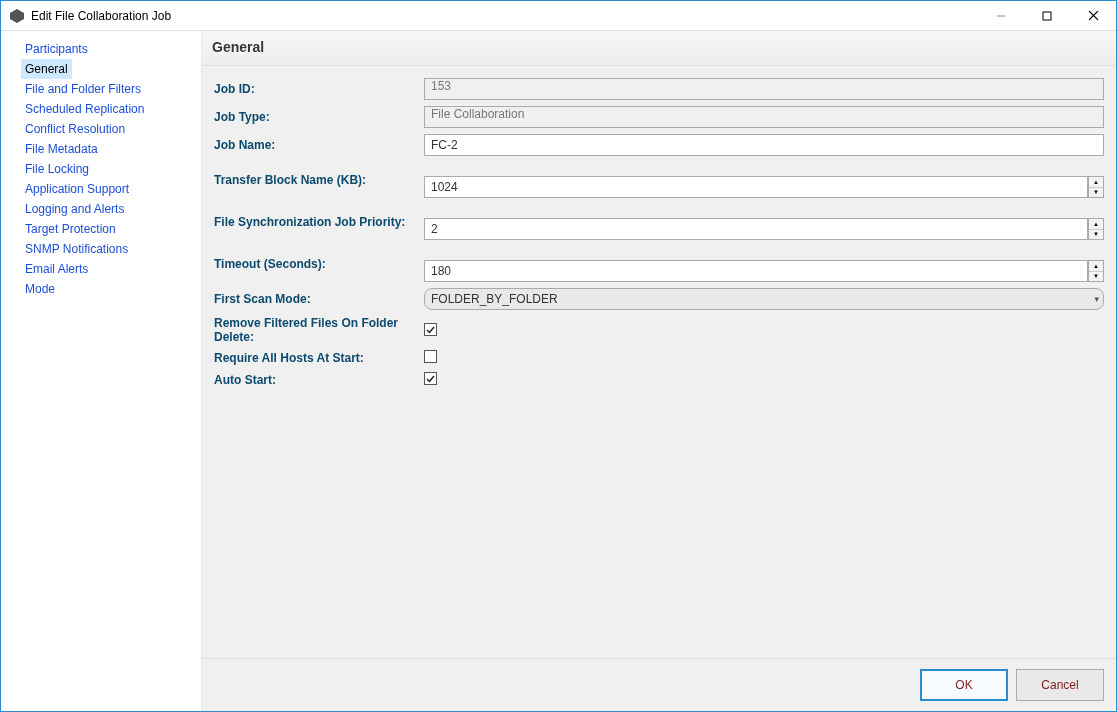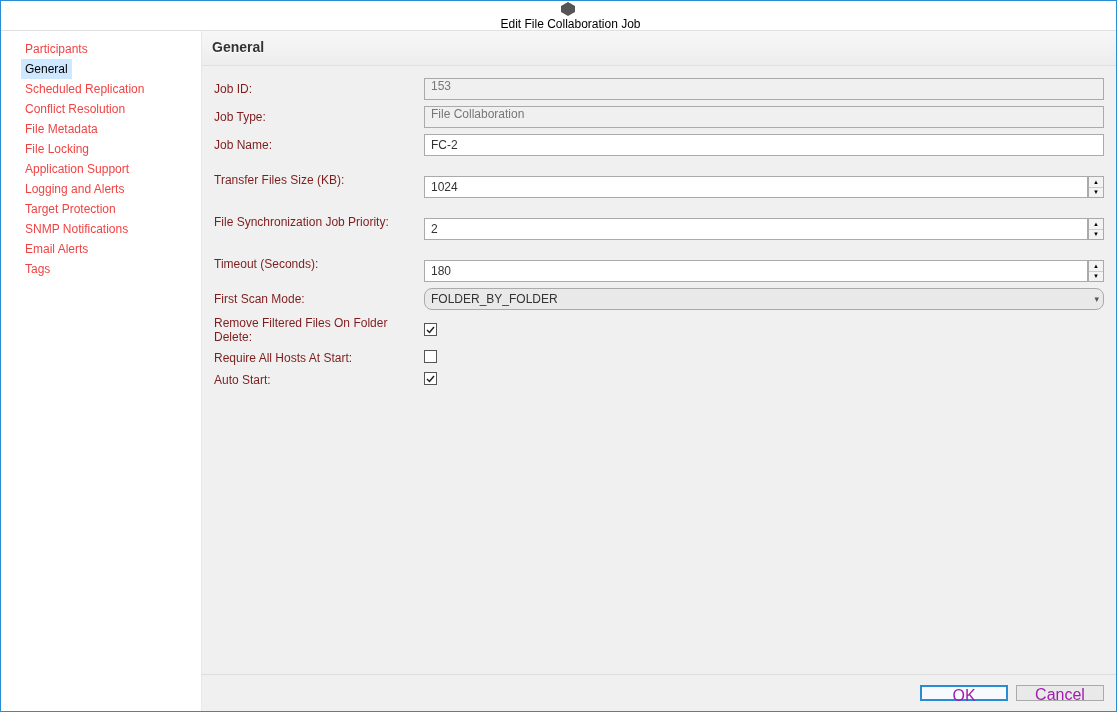--- a/index.html
+++ b/index.html
@@ -12,23 +12,22 @@
       border: 1px solid #2a8dd4;
       display: flex;
       flex-direction: column;
       overflow: hidden;
     }
     .titlebar {
       height: 30px;
       display: flex;
       align-items: center;
       background: #fff;
-      padding-left: 24px;
+      padding-left: 8px;
       border-bottom: 1px solid #e0e0e0;
-      flex-direction: column;
     }
     .titlebar-icon {
       width: 16px; height: 16px;
       display: inline-flex; align-items:center; justify-content:center;
       margin-right: 6px;
     }
     .titlebar-title { font-size: 12px; color: #000; flex: 0 0 auto; }
     .titlebar-spacer { flex: 1; }
     .winbtn {
       width: 46px; height: 30px;
@@ -41,21 +40,21 @@
       min-height: 0;
     }
     .sidebar {
       width: 200px;
       background: #fff;
       padding: 8px 10px 8px 20px;
       overflow: auto;
     }
     .sidebar-item {
       padding: 1px 4px;
-      color: #ef4444;
+      color: #1d4ed8;
       line-height: 18px;
       cursor: default;
       display: inline-block;
       width: auto;
       white-space: nowrap;
     }
     .sidebar-row { line-height: 18px; }
     .sidebar-item.selected {
       background: #cde8ff;
       color: #000;
@@ -81,22 +80,23 @@
       padding: 12px 12px 8px 12px;
     }
     .form-row {
       display: flex;
       align-items: center;
       margin-bottom: 6px;
     }
     .form-label {
       width: 210px;
       min-width: 210px;
-      color: #7f1d1d;
+      color: #0c4a6e;
       padding-right: 4px;
+      font-weight: bold;
     }
     .form-field { flex: 1; }
     input[type="text"].txt, .readonly-input, .spinner, .dropdown {
       width: 100%;
       height: 22px;
       border: 1px solid #aaa;
       background: #fff;
       padding: 0 6px;
       font-family: inherit;
       font-size: 12px;
@@ -155,26 +155,26 @@
     .footer {
       border-top: 1px solid #ddd;
       padding: 10px 12px;
       display: flex;
       justify-content: flex-end;
       gap: 8px;
       background: #f0f0f0;
     }
     .btn {
       min-width: 88px;
-      height: 16px;
+      height: 32px;
       border: 1px solid #aaa;
       background: #e9e9e9;
       font-family: inherit;
-      font-size: 16px;
-      color: #a21caf;
+      font-size: 12px;
+      color: #7f1d1d;
       cursor: default;
     }
     .btn.primary {
       border: 2px solid #2a8dd4;
       background: #f7fbff;
     }
   </style>
 </head>
 <body>
 
@@ -201,30 +201,31 @@
         <line x1="1" y1="1" x2="9" y2="9" stroke="#000" stroke-width="1.2"></line>
         <line x1="9" y1="1" x2="1" y2="9" stroke="#000" stroke-width="1.2"></line>
       </svg>
   </div>
 </div>
 
 <div class="content-area">
   <div class="sidebar">
     <div class="sidebar-row"><span class="sidebar-item">Participants</span></div>
     <div class="sidebar-row"><span class="sidebar-item selected">General</span></div>
+    <div class="sidebar-row"><span class="sidebar-item">File and Folder Filters</span></div>
     <div class="sidebar-row"><span class="sidebar-item">Scheduled Replication</span></div>
     <div class="sidebar-row"><span class="sidebar-item">Conflict Resolution</span></div>
     <div class="sidebar-row"><span class="sidebar-item">File Metadata</span></div>
     <div class="sidebar-row"><span class="sidebar-item">File Locking</span></div>
     <div class="sidebar-row"><span class="sidebar-item">Application Support</span></div>
     <div class="sidebar-row"><span class="sidebar-item">Logging and Alerts</span></div>
     <div class="sidebar-row"><span class="sidebar-item">Target Protection</span></div>
     <div class="sidebar-row"><span class="sidebar-item">SNMP Notifications</span></div>
     <div class="sidebar-row"><span class="sidebar-item">Email Alerts</span></div>
-    <div class="sidebar-row"><span class="sidebar-item">Tags</span></div>
+    <div class="sidebar-row"><span class="sidebar-item">Mode</span></div>
   </div>
 
   <div class="main">
     <div class="main-header">General</div>
     <div class="form-area">
 
       <div class="form-row">
         <div class="form-label">Job ID:</div>
         <div class="form-field">
           <div class="readonly-input">153</div>
@@ -239,21 +240,21 @@
       </div>
 
       <div class="form-row">
         <div class="form-label">Job Name:</div>
         <div class="form-field">
           <input type="text" class="txt" value="FC-2" style="">
         </div>
       </div>
 
       <div class="form-row">
-        <div class="form-label">Transfer Files Size (KB):</div>
+        <div class="form-label">Transfer Block Name (KB):</div>
         <div class="form-field">
           <div class="spinner-wrap">
             <input type="text" class="txt" value="1024" style="">
             <div class="spinner-buttons">
               <div>▲</div>
               <div>▼</div>
             </div>
           </div>
         </div>
       </div>

